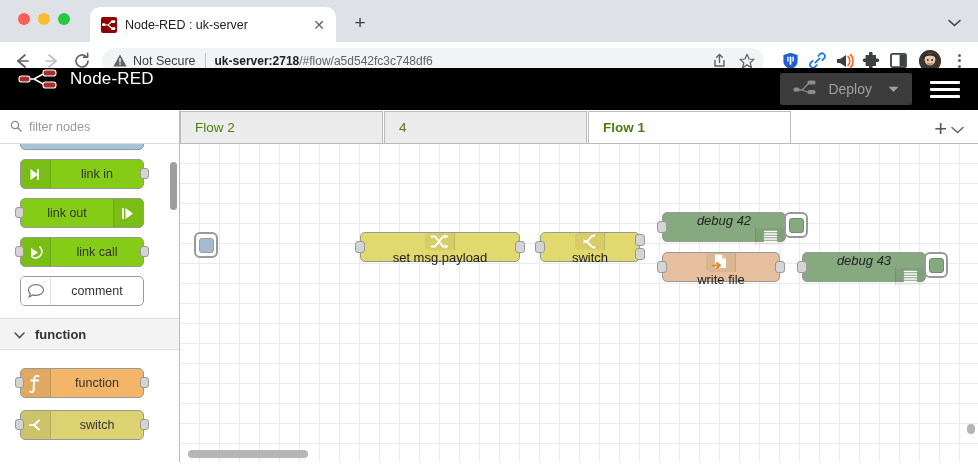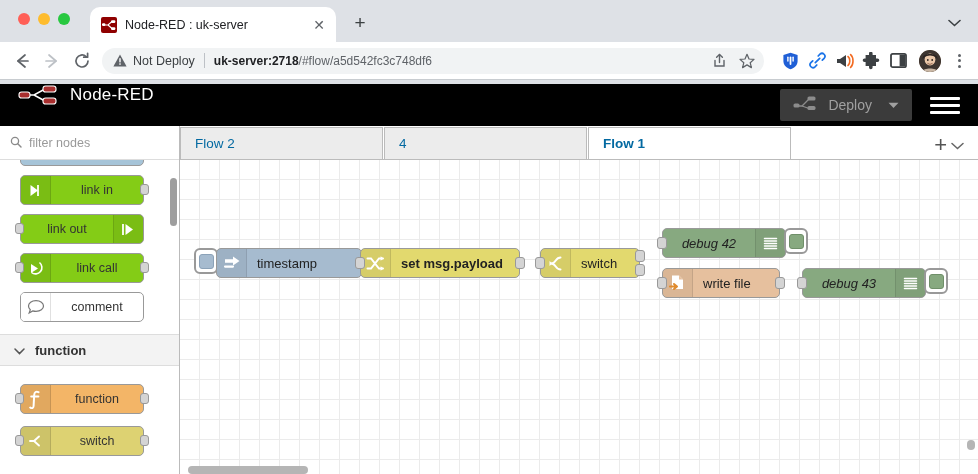--- a/index.html
+++ b/index.html
@@ -4,21 +4,21 @@
 <style>
   * { box-sizing: border-box; margin: 0; padding: 0; }
   html, body { width: 978px; height: 474px; overflow: hidden; }
   body {
     font-family: "Liberation Sans", sans-serif;
     background: #fff;
     -webkit-font-smoothing: antialiased;
   }
 
   
-  .browser { width: 978px; height: 84px; background: #dee1e6; position: relative; }
+  .browser { width: 978px; height: 68px; background: #dee1e6; position: relative; }
   .tabstrip { height: 42px; position: relative; display: flex; align-items: flex-end; padding-left: 12px; }
   .traffic { display: flex; align-items: center; gap: 8px; position: absolute; left: 18px; top: 13px; }
   .dot { width: 12px; height: 12px; border-radius: 50%; }
   .dot.red { background: #ff5f57; }
   .dot.amber { background: #febc2e; }
   .dot.green { background: #28c840; }
 
   .tab {
     position: absolute; left: 90px; bottom: 0;
     width: 246px; height: 35px;
@@ -157,21 +157,21 @@
   
   .canvas-wrap { flex: 1; display: flex; flex-direction: column; position: relative; }
   .tabbar {
     height: 34px; background: #fff; border-bottom: 1px solid #bbb;
     display: flex; align-items: flex-end; position: relative;
   }
   .ftab {
     height: 32px; min-width: 203px; margin-right: 1px;
     background: #ececec; border: 1px solid #bbb; border-bottom: none;
     display: flex; align-items: center; padding: 0 14px;
-    font-size: 13.5px; color: #0369a1;
+    font-size: 13.5px; color: #4d7c0f;
   }
   .ftab.active { background: #fff; font-weight: bold; border-color: #bbb; }
   .tabbar-actions {
     margin-left: auto; display: flex; align-items: center; gap: 4px;
     padding: 0 14px 3px 0; color: #666;
   }
   .tabbar-actions .plus { font-size: 22px; font-weight: 300; line-height: 1; color: #555; }
 
   .canvas { flex: 1; position: relative; overflow: hidden; background: #fff; }
   .grid {
@@ -180,21 +180,21 @@
       linear-gradient(to right, #ebebeb 1px, transparent 1px),
       linear-gradient(to bottom, #ebebeb 1px, transparent 1px);
     background-size: 20px 20px;
     background-position: -1px -1px;
   }
   .flowsvg { position: absolute; inset: 0; }
 
   .node {
     position: absolute; height: 30px; border: 1px solid #999;
     border-radius: 5px; display: flex; align-items: center;
-    font-size: 13px; color: #222;
+    font-size: 13px; color: #222; flex-direction: column;
   }
   .node .nico {
     width: 30px; height: 100%; display: flex; align-items: center;
     justify-content: center; border-right: 1px solid rgba(0,0,0,.1);
     border-radius: 4px 0 0 4px; background: rgba(0,0,0,.05);
   }
   .node .nico.right {
     border-right: none; border-left: 1px solid rgba(0,0,0,.1);
     border-radius: 0 4px 4px 0; margin-left: auto;
   }
@@ -281,21 +281,21 @@
 
     <div class="omnibox">
       <span class="notsecure">
         <span class="warn">
           <svg width="14" height="13" viewBox="0 0 14 13">
               <path d="M7 0.6 L13.6 12.4 H0.4 Z" fill="#5f6368"></path>
               <rect x="6.3" y="4.2" width="1.4" height="4.2" fill="#fff"></rect>
               <rect x="6.3" y="9.3" width="1.4" height="1.5" fill="#fff"></rect>
             </svg>
         </span>
-        <span class="txt">Not Deploy</span>
+        <span class="txt">Not Secure</span>
       </span>
       <span class="vdiv"></span>
       <span class="url"><b>uk-server:2718</b><span>/#flow/a5d542fc3c748df6</span></span>
       <span class="omni-actions">
         <span class="omni-icon">
           <svg width="15" height="15" viewBox="0 0 15 15">
               <path d="M7.5 1.5 V9.5" stroke="#5f6368" stroke-width="1.4" stroke-linecap="round"></path>
               <path d="M4.6 4.3 L7.5 1.4 L10.4 4.3" stroke="#5f6368" stroke-width="1.4" fill="none" stroke-linecap="round" stroke-linejoin="round"></path>
               <path d="M3 7.5 V13 H12 V7.5" stroke="#5f6368" stroke-width="1.4" fill="none" stroke-linecap="round"></path>
             </svg>
@@ -529,32 +529,22 @@
         <path d="M342 101 C352 101 352 101 360 101" stroke="#999" stroke-width="2.2" fill="none"></path>
         <path d="M521 101 C531 101 531 101 540 101" stroke="#999" stroke-width="2.2" fill="none"></path>
         <path d="M640 95 C652 95 652 81 664 81" stroke="#999" stroke-width="2.2" fill="none"></path>
         <path d="M640 108 C652 108 652 121 664 121" stroke="#999" stroke-width="2.2" fill="none"></path>
         <path d="M780 121 C790 121 792 121 801 121" stroke="#999" stroke-width="2.2" fill="none"></path>
       </svg>
 
       <div class="btn-left" style="left:14px;top:88px;">
           <span class="sq"></span>
         </div>
-      <div class="node inject" style="left:36px;top:88px;width:146px;">
-        <span class="nico">
-          <svg width="18" height="16" viewBox="0 0 18 16">
-              <path d="M2 4.2 H10 V1.6 L16.5 6 L10 10.4 V7.8 H2 Z" fill="#fff"></path>
-              <path d="M2 11.6 H10" stroke="#fff" stroke-width="2.1" stroke-linecap="round"></path>
-            </svg>
-        </span>
-        <span class="nlabel">timestamp</span>
-        <span class="port" style="right:-6px;top:8px;"></span>
-      </div>
-
-      <div class="node change" style="left:180px;top:88px;width:160px;font-weight:bold;">
+
+      <div class="node change" style="left:180px;top:88px;width:160px;">
         <span class="nico">
           <svg width="19" height="17" viewBox="0 0 19 17">
               <path d="M1.5 3.5 H5 L13 13.5 H17" stroke="#fff" stroke-width="2" fill="none" stroke-linecap="round"></path>
               <path d="M1.5 13.5 H5 L13 3.5 H17" stroke="#fff" stroke-width="2" fill="none" stroke-linecap="round"></path>
               <path d="M14.6 1.2 L17.6 3.5 L14.6 5.8" fill="#fff"></path>
               <path d="M14.6 11.2 L17.6 13.5 L14.6 15.8" fill="#fff"></path>
             </svg>
         </span>
         <span class="nlabel">set msg.payload</span>
         <span class="port" style="left:-6px;top:8px;"></span>

